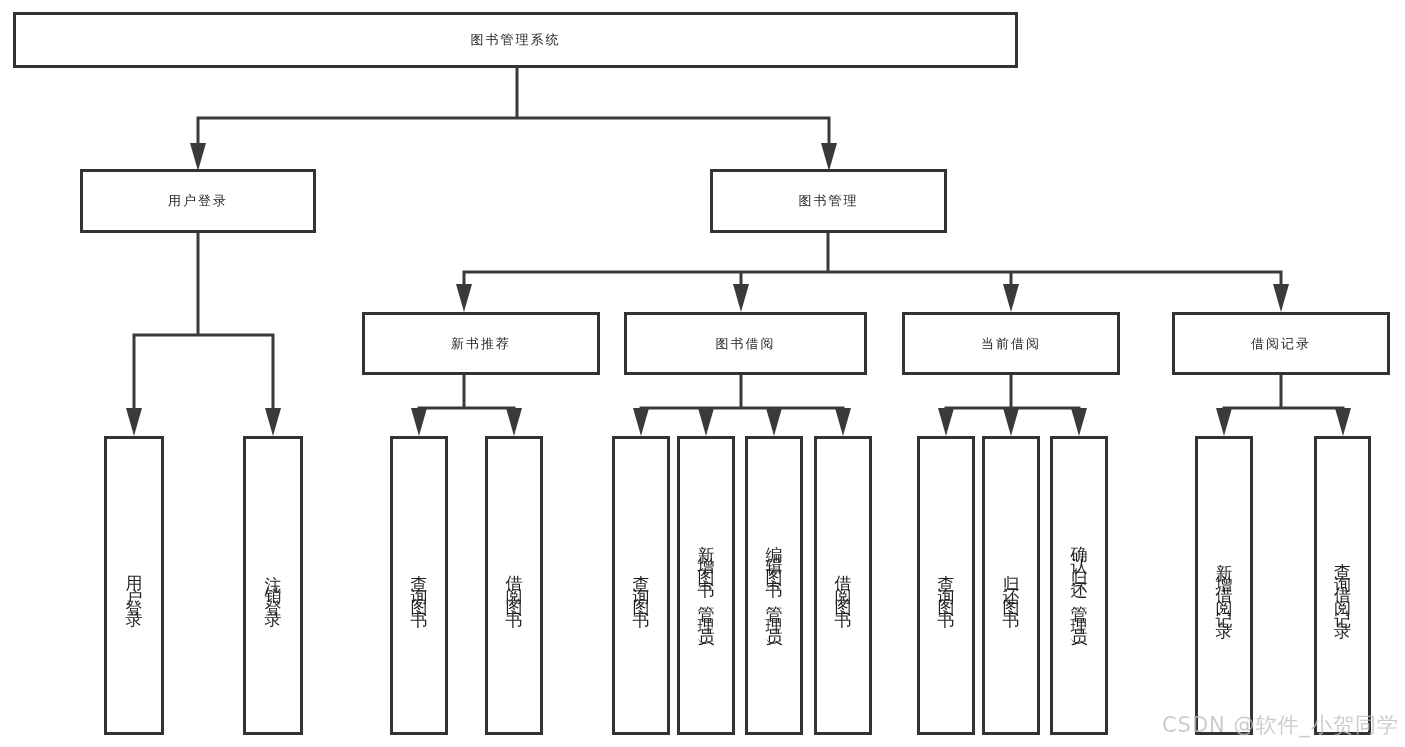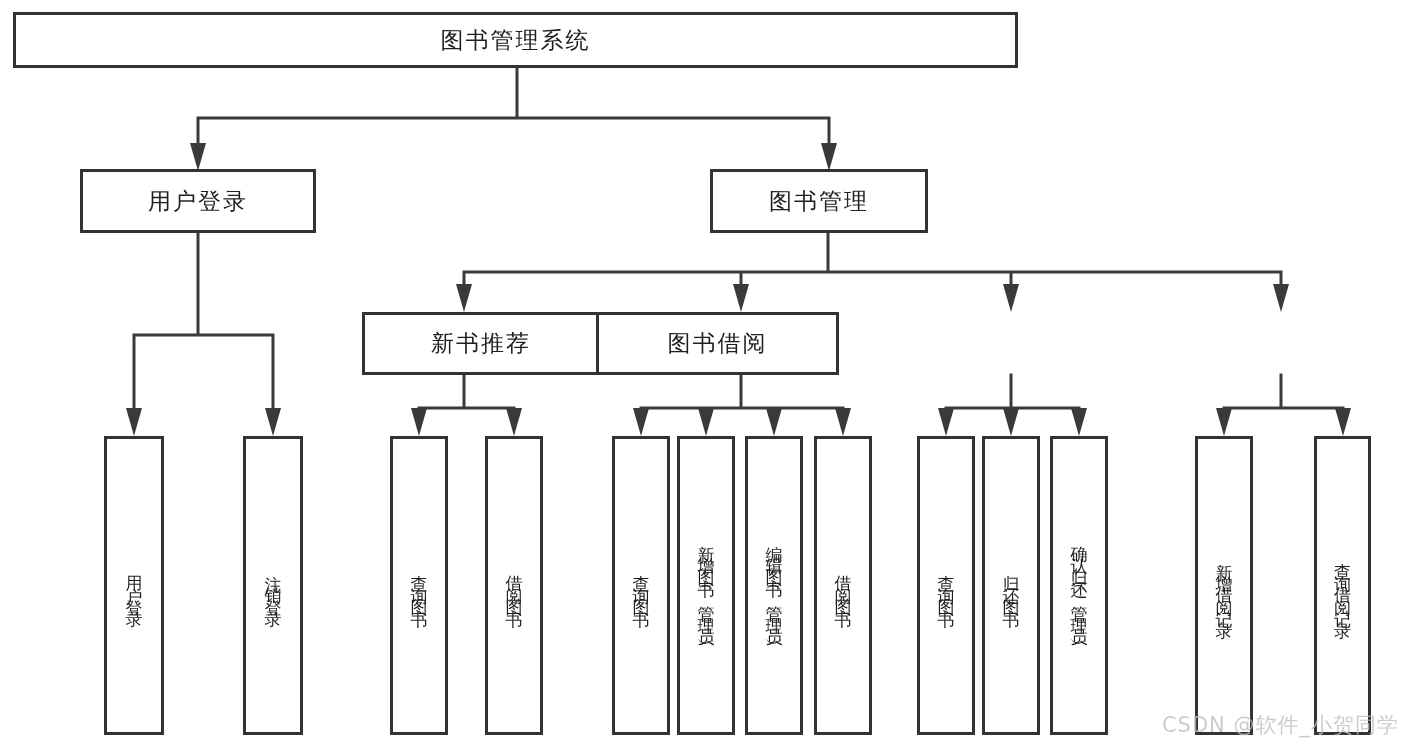--- a/index.html
+++ b/index.html
@@ -16,21 +16,21 @@
   }
   .connectors{ position:absolute; left:0; top:0; width:1405px; height:747px; }
   .connectors path{ stroke:var(--line); stroke-width:3; fill:none; stroke-linecap:square; }
   .connectors polygon{ fill:var(--line); }
   .node{
     position:absolute; background:var(--box-bg);
     border:3px solid var(--box-border);
     display:flex; align-items:center; justify-content:center;
     text-align:center;
   }
-  .hnode{ font-size:23px; letter-spacing:2px; }
+  .hnode{ font-size:13px; letter-spacing:2px; }
   .vnode{
     writing-mode:vertical-rl; text-orientation:mixed;
     font-size:17px; letter-spacing:12px; line-height:1;
   }
   .watermark{
     position:absolute; top:711px; right:6px;
     font-size:21px; letter-spacing:1px;
     color:var(--watermark); opacity:.8; white-space:nowrap;margin-left:48px;
   }
 </style>
@@ -71,24 +71,26 @@
     <polygon points="1071,408 1087,408 1079,436"></polygon>
 
     <path d="M1281 375V408 M1224 408H1343"></path>
     <polygon points="1216,408 1232,408 1224,436"></polygon>
     <polygon points="1335,408 1351,408 1343,436"></polygon>
   </svg>
 
   <div class="node hnode" style="left:13px;top:12px;width:1005px;height:56px">图书管理系统</div>
 
   <div class="node hnode" style="left:80px;top:169px;width:236px;height:64px">用户登录</div>
-  <div class="node hnode" style="left:710px;top:169px;width:218px;height:64px">图书管理</div>
+  <div class="node hnode" style="left:710px;top:169px;width:237px;height:64px">图书管理</div>
 
   <div class="node hnode" style="left:362px;top:312px;width:238px;height:63px">新书推荐</div>
-  <div class="node hnode" style="left:596px;top:312px;width:243px;height:63px">图书借阅</div>
+  <div class="node hnode" style="left:624px;top:312px;width:243px;height:63px">图书借阅</div>
+  <div class="node hnode" style="left:902px;top:312px;width:218px;height:63px">当前借阅</div>
+  <div class="node hnode" style="left:1172px;top:312px;width:218px;height:63px">借阅记录</div>
 
   <div class="node vnode" style="left:104px;top:436px;width:60px;height:299px">用户登录</div>
   <div class="node vnode" style="left:243px;top:436px;width:60px;height:299px">注销登录</div>
 
   <div class="node vnode" style="left:390px;top:436px;width:58px;height:299px">查询图书</div>
   <div class="node vnode" style="left:485px;top:436px;width:58px;height:299px">借阅图书</div>
 
   <div class="node vnode" style="left:612px;top:436px;width:58px;height:299px">查询图书</div>
   <div class="node vnode" style="left:677px;top:436px;width:58px;height:299px">新增图书（管理员）</div>
   <div class="node vnode" style="left:745px;top:436px;width:58px;height:299px">编辑图书（管理员）</div>

